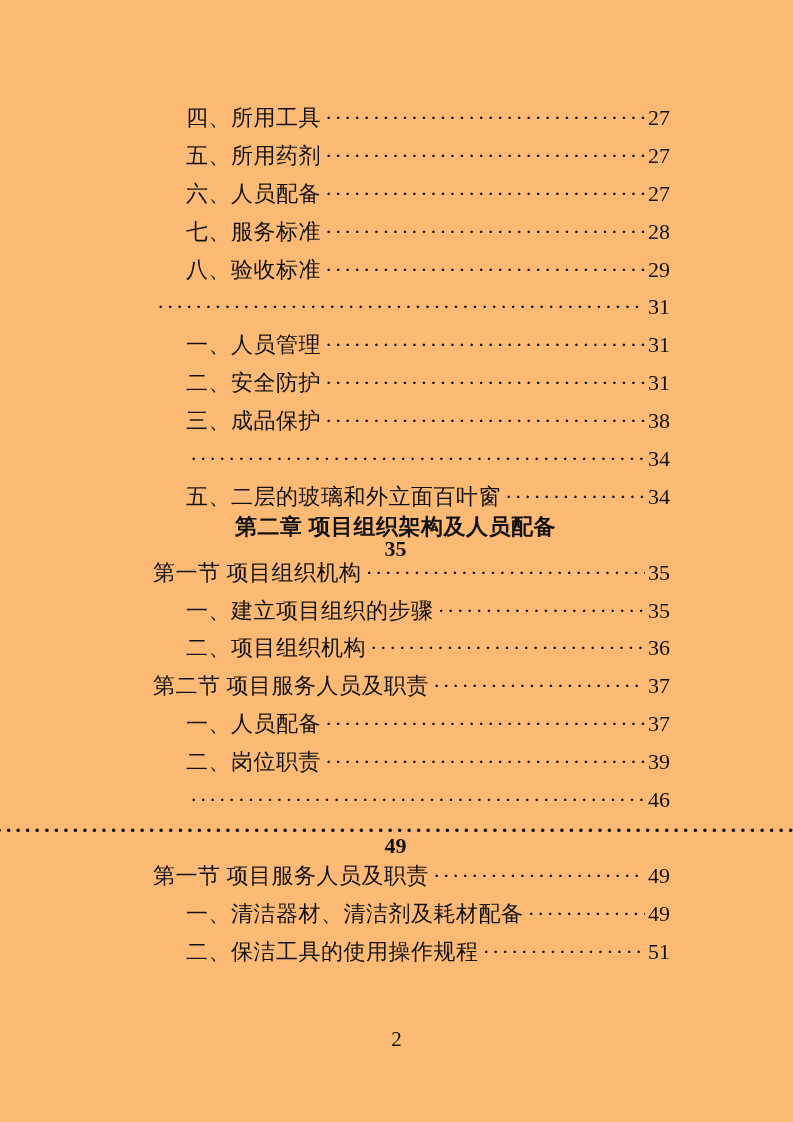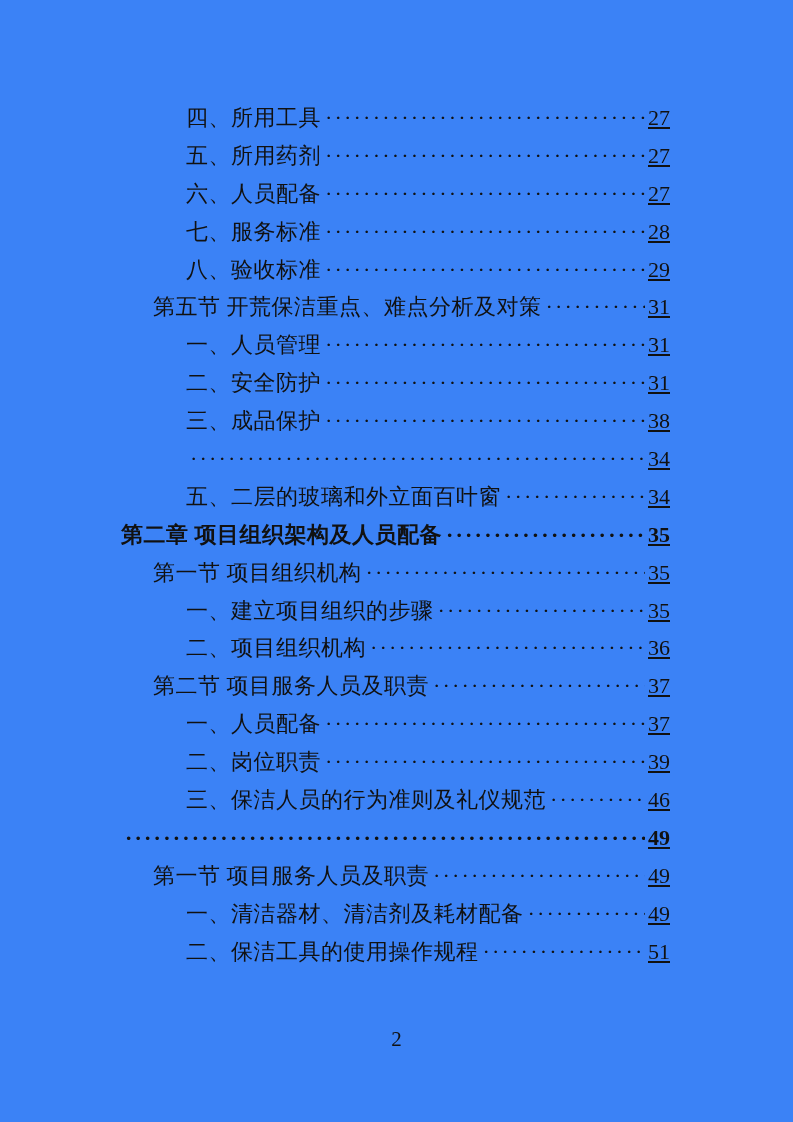--- a/index.html
+++ b/index.html
@@ -11,39 +11,40 @@
     width: 793px;
     height: 1122px;
     position: relative;
     font-family: "Liberation Serif", "DejaVu Serif", serif;
     color: #111111;
     overflow: hidden;
   }
   .page {
     position: absolute;
     inset: 0;
-    background: #3b82f6;
+    background: #fdba74;
   }
   .toc {
     position: absolute;
     left: 121px;
     top: 99px;
     width: 549px;
   }
   .row {
     display: flex;
     align-items: center;
     height: 37.9px;
     font-size: 22px;
     line-height: 1;
     white-space: nowrap;
   }
   .row.chapter {
     font-weight: bold;
     padding-left: 0;
+    flex-direction: column;
   }
   .row.section {
     padding-left: 32px;
   }
   .row.item {
     padding-left: 65px;
   }
   .title {
     flex: 0 0 auto;
     letter-spacing: 0.5px;
@@ -57,21 +58,20 @@
   }
   .leader::after {
     content: "····································································································································";
     letter-spacing: 2.2px;
     font-size: 22px;
   }
   .pagenum {
     flex: 0 0 auto;
     text-align: right;
     font-size: 22px;
-    text-decoration: underline;
   }
   .footer {
     position: absolute;
     left: 0;
     top: 1027px;
     width: 100%;
     text-align: center;
     font-size: 21px;
     color: #111111;
   }
@@ -101,21 +101,20 @@
         <span class="title">七、服务标准</span>
         <span class="leader"></span>
         <span class="pagenum">28</span>
       </div>
       <div class="row item">
         <span class="title">八、验收标准</span>
         <span class="leader"></span>
         <span class="pagenum">29</span>
       </div>
       <div class="row section">
-        <span class="title">第五节 开荒保洁重点、难点分析及对策</span>
         <span class="leader"></span>
         <span class="pagenum">31</span>
       </div>
       <div class="row item">
         <span class="title">一、人员管理</span>
         <span class="leader"></span>
         <span class="pagenum">31</span>
       </div>
       <div class="row item">
         <span class="title">二、安全防护</span>
@@ -165,21 +164,20 @@
         <span class="title">一、人员配备</span>
         <span class="leader"></span>
         <span class="pagenum">37</span>
       </div>
       <div class="row item">
         <span class="title">二、岗位职责</span>
         <span class="leader"></span>
         <span class="pagenum">39</span>
       </div>
       <div class="row item">
-        <span class="title">三、保洁人员的行为准则及礼仪规范</span>
         <span class="leader"></span>
         <span class="pagenum">46</span>
       </div>
       <div class="row chapter">
         <span class="leader"></span>
         <span class="pagenum">49</span>
       </div>
       <div class="row section">
         <span class="title">第一节 项目服务人员及职责</span>
         <span class="leader"></span>

